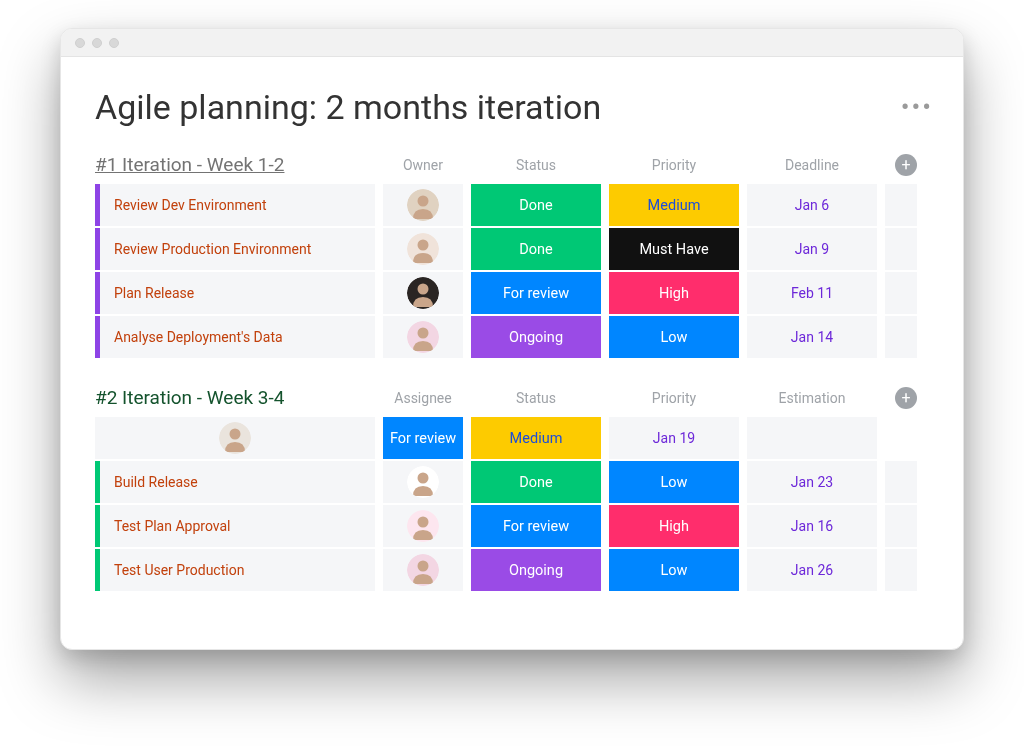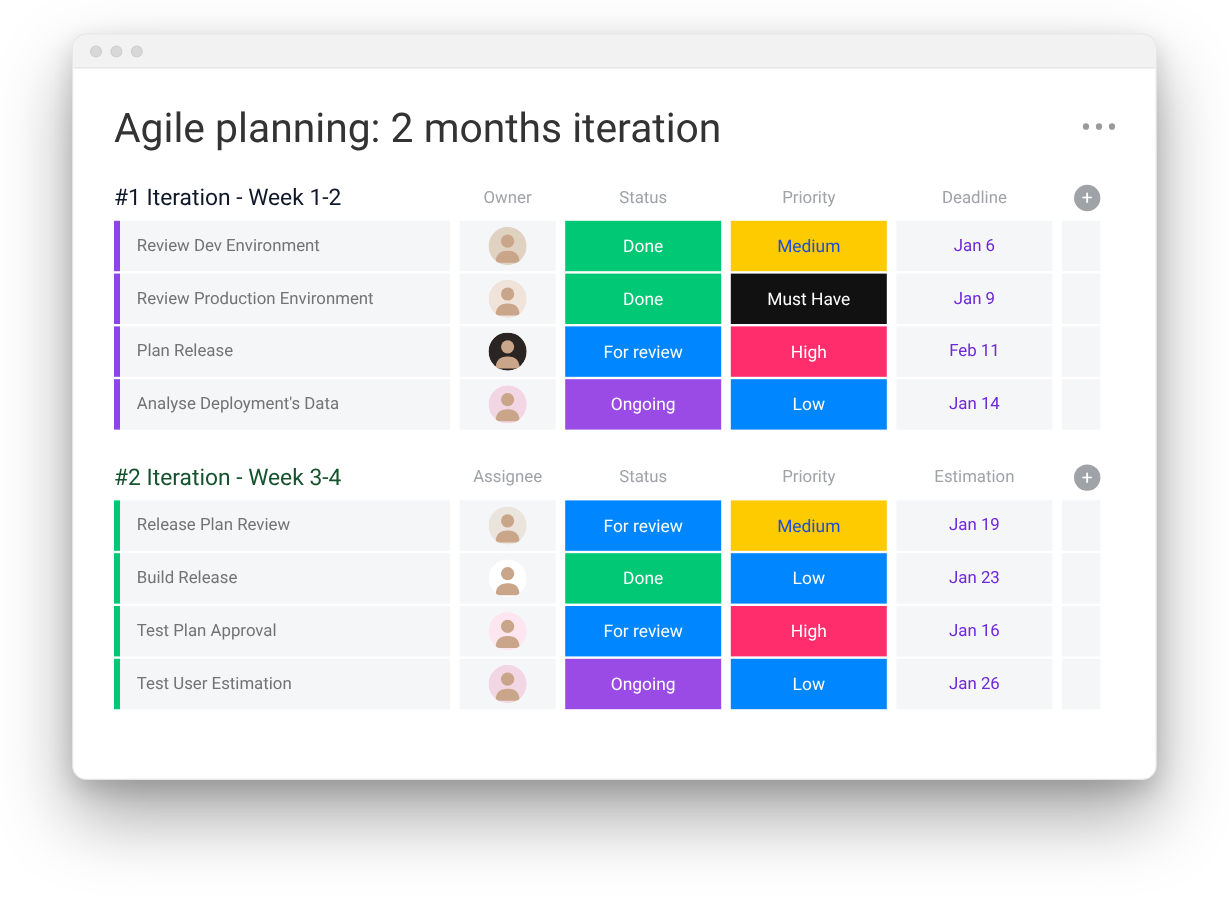--- a/index.html
+++ b/index.html
@@ -60,21 +60,21 @@
     display: grid;
     grid-template-columns: 280px 80px 130px 130px 130px 32px;
     gap: 8px;
     align-items: center;
     margin-bottom: 8px;
   }
   .group-title {
     font-size: 19px;
     font-weight: 400;
   }
-  .group-title.purple { color: #0f172a; }
+  .group-title.purple { color: #737373; text-decoration: underline; }
   .group-title.green { color: #14532d; }
   .col-head {
     color: #9fa3a8;
     font-size: 14px;
     text-align: center;
   }
   .add-col {
     width: 22px; height: 22px;
     border-radius: 50%;
     background: #9fa3a8;
@@ -93,21 +93,21 @@
     align-items: stretch;
     height: 42px;
   }
   .task-cell {
     display: flex;
     align-items: center;
     background: #f5f6f8;
     border-left: 5px solid;
     padding-left: 14px;
     font-size: 14px;
-    color: #737373;
+    color: #c2410c;
   }
   .task-cell.purple { border-left-color: #8e44e6; }
   .task-cell.green { border-left-color: #00c875; }
   .owner-cell {
     background: #f5f6f8;
     display: flex;
     align-items: center;
     justify-content: center;
   }
   .avatar {
@@ -235,21 +235,20 @@
         <div class="group-header">
     <div class="group-title green">#2 Iteration - Week 3-4</div>
     <div class="col-head">Assignee</div>
     <div class="col-head">Status</div>
     <div class="col-head">Priority</div>
     <div class="col-head">Estimation</div>
     <div class="add-col">+</div>
   </div>
         <div class="rows">
           <div class="row">
-      <div class="task-cell green">Release Plan Review</div>
       <div class="owner-cell">
         <div class="avatar">
                 <svg viewBox="0 0 32 32">
                   <circle cx="16" cy="16" r="16" fill="#eae4dd"></circle>
                   <circle cx="16" cy="12" r="5.5" fill="#c9a58a"></circle>
                   <path d="M6 30 Q6 20 16 20 Q26 20 26 30 Z" fill="#c9a58a"></path>
                 </svg>
               </div>
       </div>
       <div class="pill c-forreview">For review</div>
@@ -283,21 +282,21 @@
                   <path d="M6 30 Q6 20 16 20 Q26 20 26 30 Z" fill="#c9a58a"></path>
                 </svg>
               </div>
       </div>
       <div class="pill c-forreview">For review</div>
       <div class="pill c-high">High</div>
       <div class="date-cell">Jan 16</div>
       <div class="end-cell"></div>
     </div>
           <div class="row">
-      <div class="task-cell green">Test User Estimation</div>
+      <div class="task-cell green">Test User Production</div>
       <div class="owner-cell">
         <div class="avatar">
                 <svg viewBox="0 0 32 32">
                   <circle cx="16" cy="16" r="16" fill="#f3d6e3"></circle>
                   <circle cx="16" cy="12" r="5.5" fill="#c9a58a"></circle>
                   <path d="M6 30 Q6 20 16 20 Q26 20 26 30 Z" fill="#c9a58a"></path>
                 </svg>
               </div>
       </div>
       <div class="pill c-ongoing">Ongoing</div>

